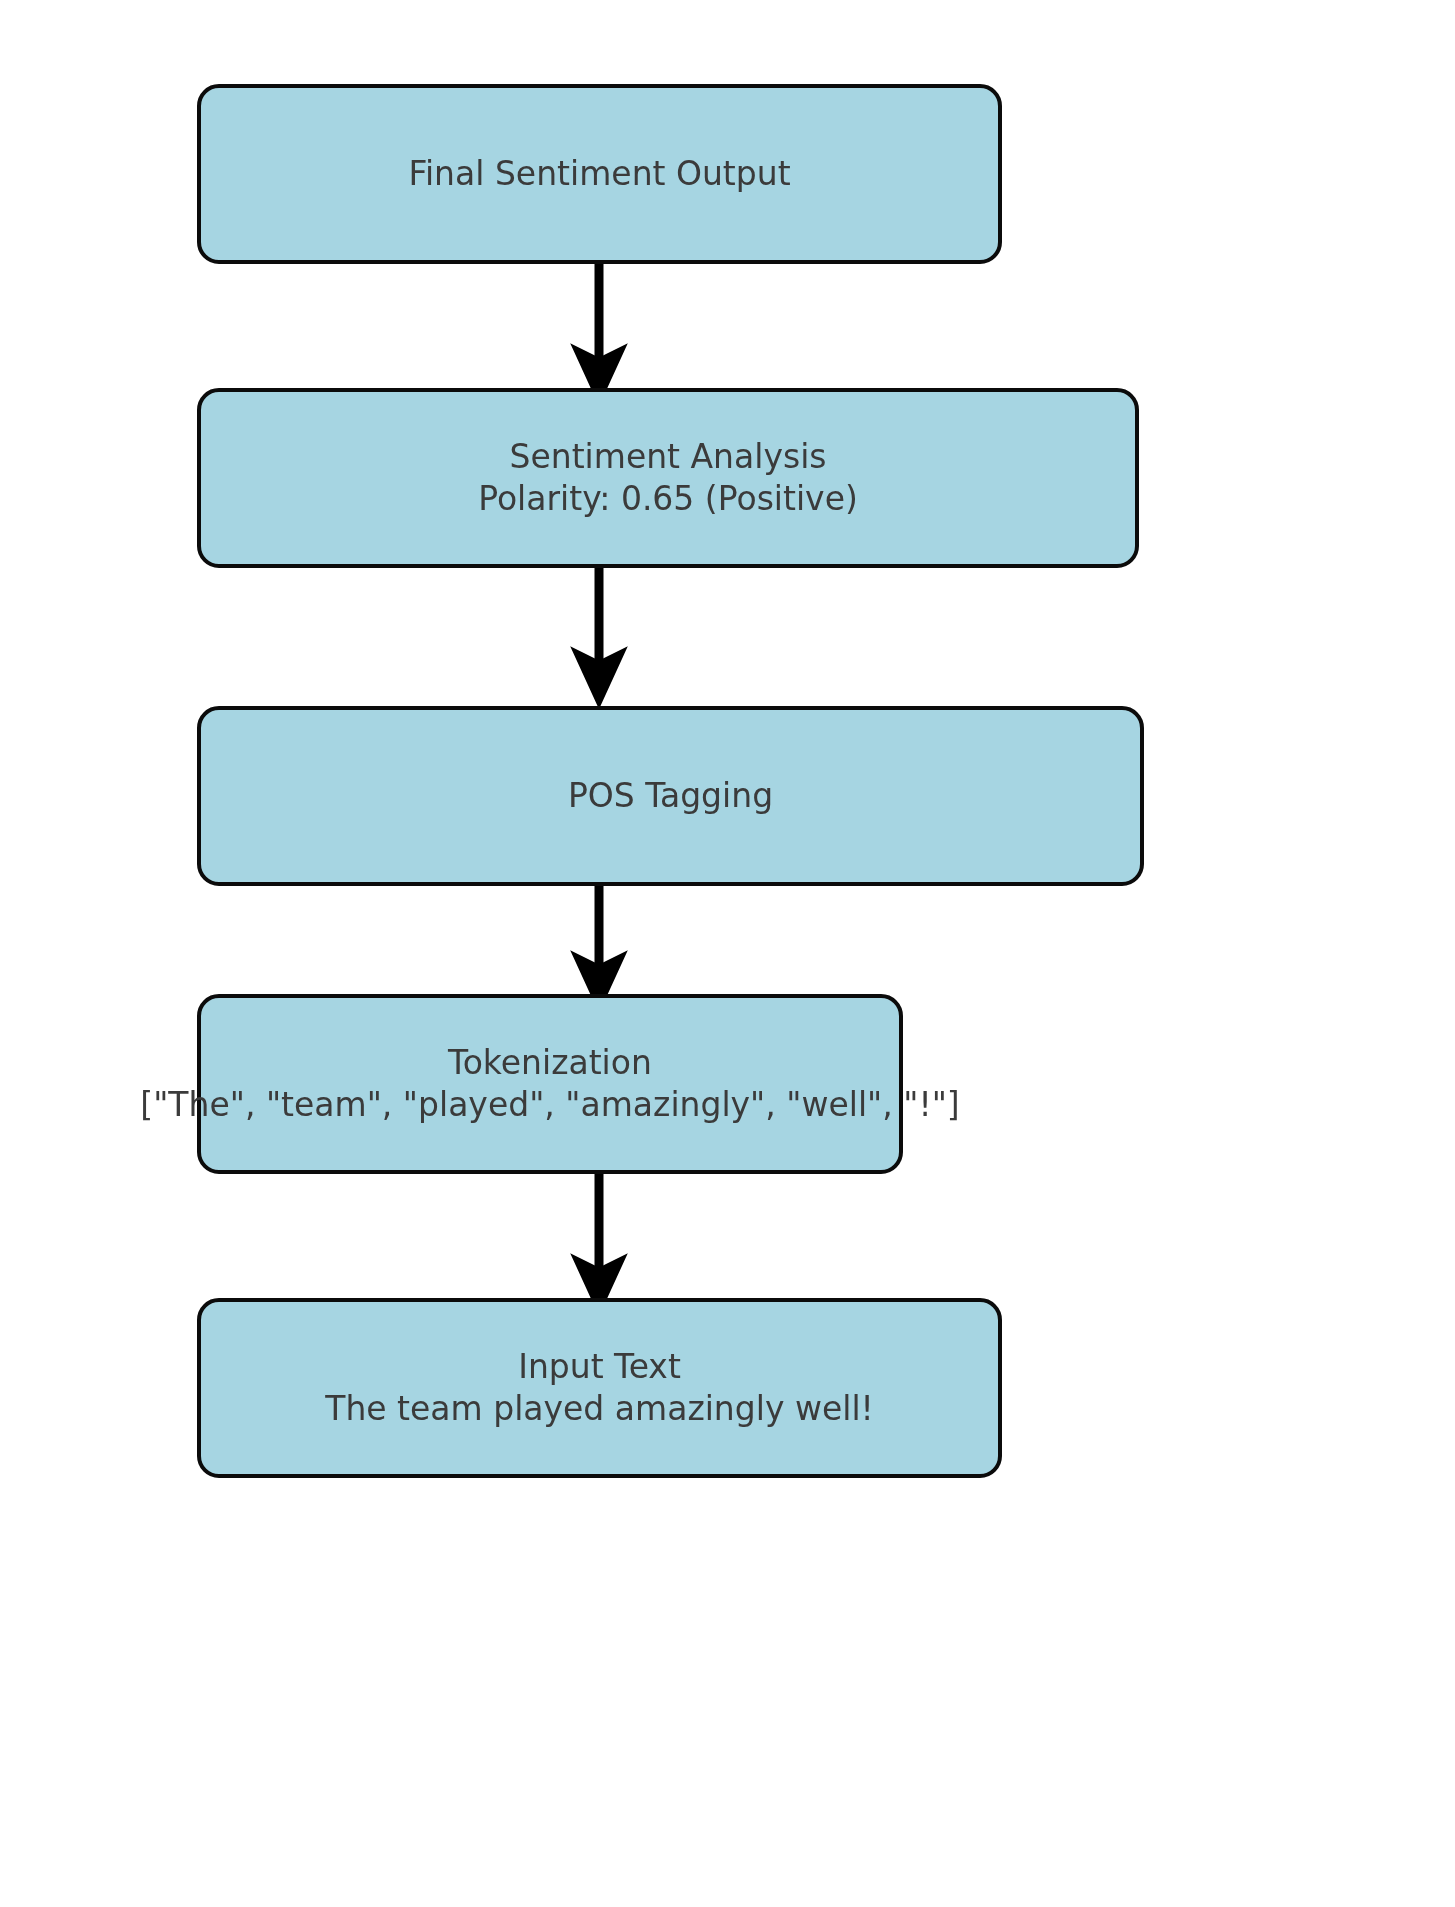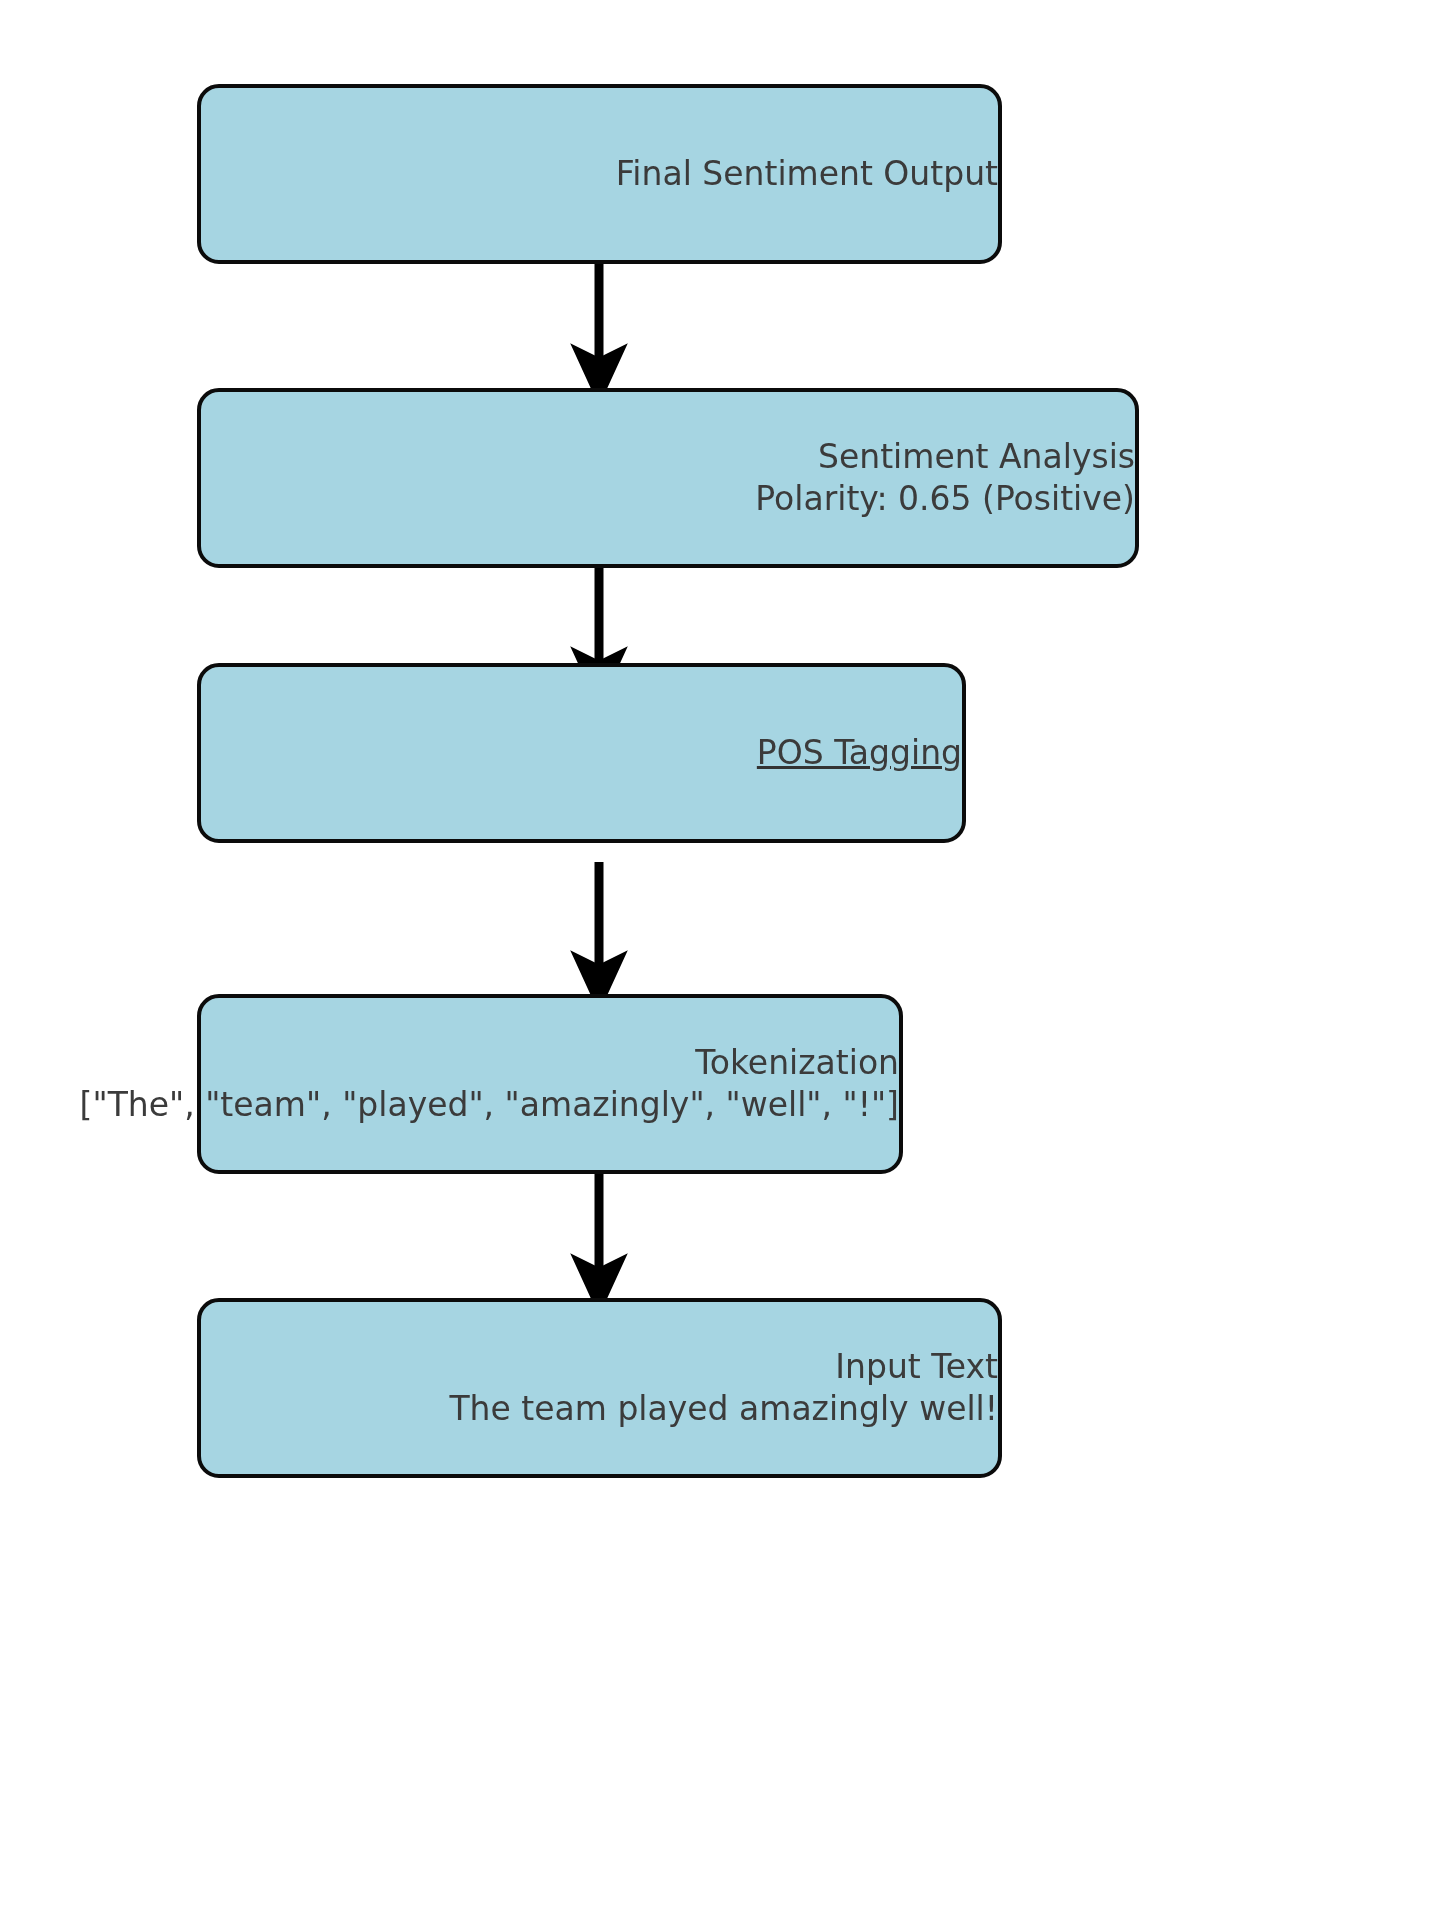--- a/index.html
+++ b/index.html
@@ -24,21 +24,21 @@
   }
 
   .node {
     position: absolute;
     box-sizing: border-box;
     background: #a6d5e2;
     border: 4px solid #0b0b0b;
     border-radius: 22px;
     display: flex;
     flex-direction: column;
-    align-items: flex-end;
+    align-items: center;
     justify-content: center;
     text-align: center;
     color: #333333;
     font-size: 33px;
     line-height: 1.28;
     z-index: 2;
   }
 
   .node .line {
     white-space: nowrap;
@@ -49,21 +49,21 @@
   .node .overflow-line {
     white-space: nowrap;
     overflow: visible;
     position: relative;
     z-index: 3;
   }
 
   
   #node-final     { left: 197px; top: 84px;   width: 805px; height: 180px; }
   #node-sentiment { left: 197px; top: 388px;  width: 942px; height: 180px; }
-  #node-pos       { left: 197px; top: 663px;  width: 769px; height: 180px; text-decoration: underline; }
+  #node-pos       { left: 197px; top: 706px;  width: 947px; height: 180px; }
   #node-token     { left: 197px; top: 994px;  width: 706px; height: 180px; }
   #node-input     { left: 197px; top: 1298px; width: 805px; height: 180px; }
 
   
   #arrows {
     position: absolute;
     left: 0;
     top: 0;
     width: 1455px;
     height: 1907px;

